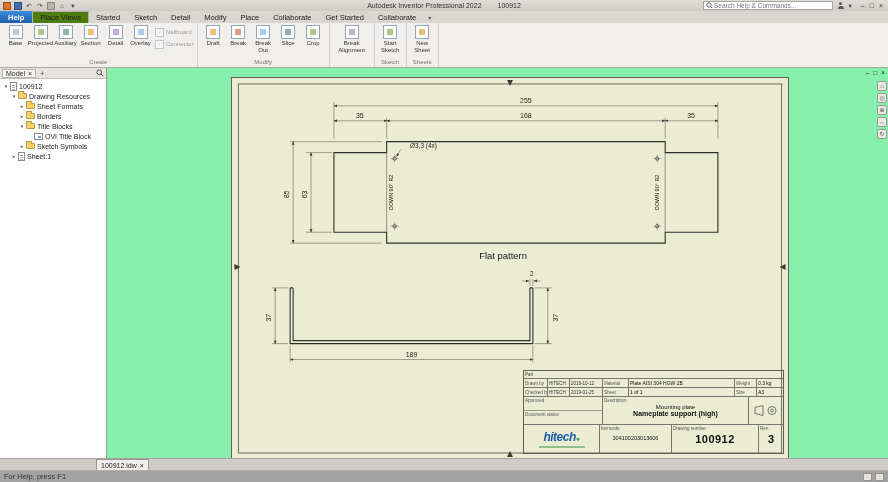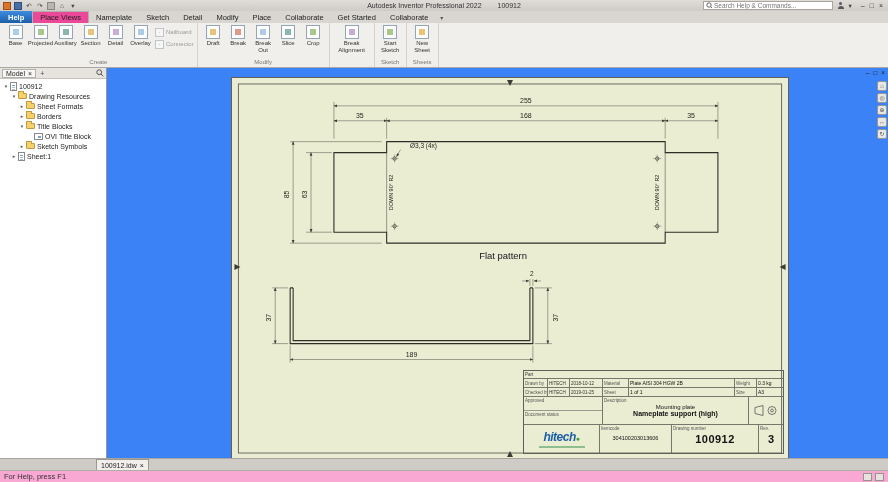--- a/index.html
+++ b/index.html
@@ -28,21 +28,21 @@
   .person::after{content:"";position:absolute;left:1px;top:4px;width:6px;height:3.5px;border-radius:3px 3px 0 0;background:#55575c}
   .glyph{color:#444;font-size:6.5px;line-height:8px}
   .winctl{display:flex;gap:5px;font-size:7px;color:#333;padding:0 2px 0 5px}
 
   
   .tabrow{position:absolute;left:0;top:11px;right:0;height:12px;background:#d9d6d1;
     display:flex;align-items:stretch;font-size:7.5px;z-index:4}
   .file-tab{background:linear-gradient(#3c8ce0,#1b5ea8);color:#fff;padding:0 8px;
     display:flex;align-items:center;font-weight:bold}
   .rtab{padding:0 7px;display:flex;align-items:center;color:#222}
-  .rtab.active{background:#ec4899;border:1px solid #b3b0ab;border-bottom:0}
+  .rtab.active{background:#4d7c0f;border:1px solid #b3b0ab;border-bottom:0}
   .tabrow-extra{display:flex;align-items:center;gap:4px;color:#555;font-size:6px;padding-left:5px}
 
   
   .ribbon{position:absolute;left:0;top:23px;right:0;height:45px;background:#f1efec;
     border-bottom:1px solid #aba8a2;display:flex;z-index:3}
   .rgroup{display:flex;flex-direction:column;border-right:1px solid #d6d3ce;padding:1px 3px 0}
   .rbtns{display:flex;flex:1;align-items:flex-start}
   .rlabel{height:9px;font-size:6px;color:#777;text-align:center;line-height:9px}
   .rbtn{display:flex;flex-direction:column;align-items:center;width:25px;padding-top:1px;
     font-size:6px;line-height:6.5px;text-align:center;color:#333}
@@ -75,21 +75,21 @@
   .fold::before{content:"";position:absolute;left:-1px;top:-3px;width:4px;height:2px;background:#f7d06e;
     border:1px solid #c09a3e;border-bottom:0}
   .dicon{width:7px;height:9px;background:#fff;border:1px solid #8a8a8a;flex:none;position:relative}
   .dicon::after{content:"";position:absolute;left:1px;top:2px;right:1px;height:1px;background:#7aa0c8;
     box-shadow:0 2px 0 #aac4de,0 4px 0 #aac4de}
   .bicon{width:9px;height:7px;background:#fff;border:1px solid #8a8a8a;flex:none;position:relative}
   .bicon::after{content:"";position:absolute;right:1px;bottom:1px;width:3px;height:2px;background:#7aa0c8}
   .trow .lbl{margin-left:2px;color:#1d1d1d}
 
   
-  .viewport{position:absolute;left:107px;top:68px;right:0;bottom:24px;background:#3b82f6;overflow:hidden}
+  .viewport{position:absolute;left:107px;top:68px;right:0;bottom:24px;background:#86efac;overflow:hidden}
   .sheet{position:absolute;left:124px;top:9px;width:558px;height:383px;background:#ebedd3;
     border:1px solid #61615a}
   .sheet-svg{position:absolute;inset:0;width:100%;height:100%}
   .docctl{position:absolute;right:3px;top:1px;display:flex;gap:4px;font-size:6.5px;color:#222}
   .navcol{position:absolute;right:1px;top:13px;display:flex;flex-direction:column;gap:2px}
   .navbtn{width:10px;height:10px;background:#e9e7e3;border:1px solid #9a978f;border-radius:2px;
     font-size:6px;line-height:9px;text-align:center;color:#555}
 
   
   .bordr{fill:none;stroke:#6b6b5f;stroke-width:1}
@@ -133,21 +133,21 @@
   .num{font-size:11px;font-weight:bold;letter-spacing:.5px;color:#111;text-align:center;margin-top:2px}
   .rev-cell{width:24px;display:flex;flex-direction:column;padding:1px}
   .rev{font-size:11px;font-weight:bold;color:#111;text-align:center;margin-top:2px}
   .microlab{color:#555}
 
   
   .doctabs{position:absolute;left:0;right:0;bottom:12px;height:12px;background:#cfccc7;
     border-top:1px solid #a8a5a0;display:flex;align-items:flex-end}
   .dtab{margin-left:96px;background:#f1efec;border:1px solid #9a978f;border-bottom:0;height:11px;
     display:flex;align-items:center;gap:3px;padding:0 4px;font-size:7px}
-  .statusbar{position:absolute;left:0;right:0;bottom:0;height:12px;background:#f9a8d4;
+  .statusbar{position:absolute;left:0;right:0;bottom:0;height:12px;background:#a3a3a3;
     border-top:1px solid #b0ada8;display:flex;align-items:center;padding:0 4px;font-size:7.5px;color:#333}
   .sb-right{margin-left:auto;display:flex;gap:3px}
   .sb-ic{width:9px;height:8px;border:1px solid #96938d;background:#e6e3de}
 </style>
 </head>
 <body>
 
 <div id="app">
 
   <div class="titlebar">
@@ -178,21 +178,21 @@
         <span>–</span>
         <span>□</span>
         <span>×</span>
       </div>
     </div>
   </div>
 
   <div class="tabrow">
     <div class="file-tab">Help</div>
     <div class="rtab active">Place Views</div>
-    <div class="rtab">Nameplate</div>
+    <div class="rtab">Started</div>
     <div class="rtab">Sketch</div>
     <div class="rtab">Detail</div>
     <div class="rtab">Modify</div>
     <div class="rtab">Place</div>
     <div class="rtab">Collaborate</div>
     <div class="rtab">Get Started</div>
     <div class="rtab">Collaborate</div>
     <div class="tabrow-extra">
       <span>▾</span>
     </div>

